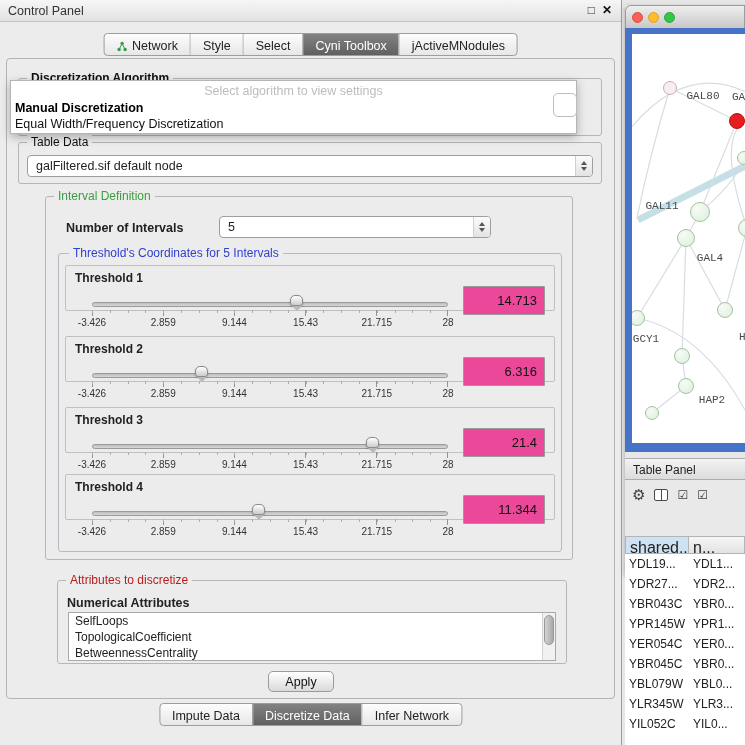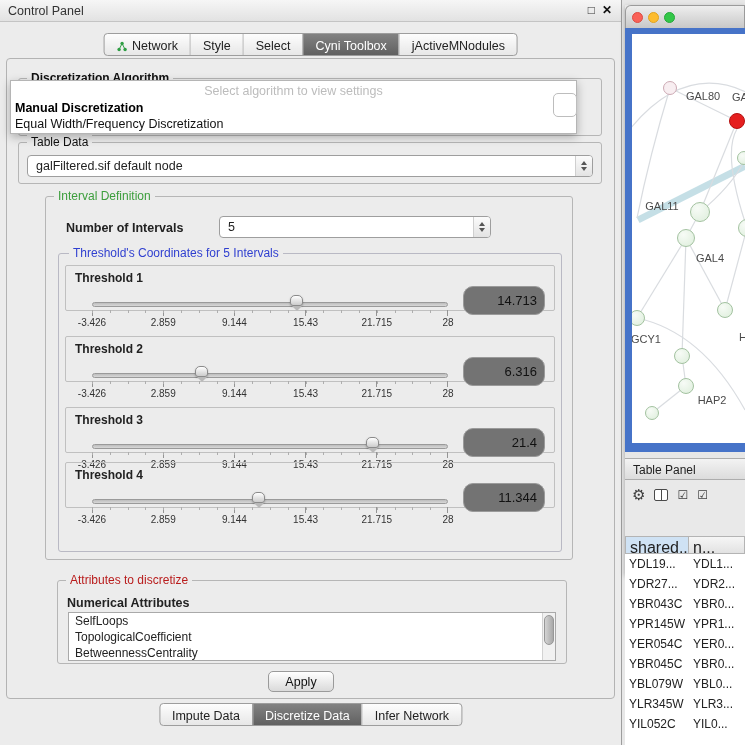--- a/index.html
+++ b/index.html
@@ -53,42 +53,42 @@
   #interval-group > .group-title { color:#3c9e3c; }
   #count-label { position:absolute; left:20px; top:24px; font-weight:bold; font-size:12.5px; }
   #count-combo { left:173px; top:19px; width:272px; }
 
   #thr-group { left:12px; top:56px; width:504px; height:299px; border:1px solid #b9b9c4; border-radius:3px; position:absolute; }
   #thr-group > .group-title { color:#2f3fd0; left:10px; }
 
   .thr-block { position:absolute; left:6px; width:490px; height:46px;
     border:1px solid #c0c0c0; border-radius:2px; }
   .thr-block.t0 { top:11px; } .thr-block.t1 { top:82px; }
-  .thr-block.t2 { top:153px; } .thr-block.t3 { top:208px;padding-left:48px; }
+  .thr-block.t2 { top:153px; } .thr-block.t3 { top:220px;padding-left:48px; }
   .thr-label { position:absolute; left:9px; top:5px; font-weight:bold; font-size:12px; }
 
   .slider { position:absolute; left:26px; top:28px; width:356px; height:36px; }
   .track { position:absolute; left:0; top:8px; width:100%; height:5px;
     background:linear-gradient(#bdbdbd,#d8d8d8); border:1px solid #9a9a9a; border-radius:3px; }
   .thumb { position:absolute; top:1px; width:13px; height:11px;
     background:linear-gradient(#ffffff,#cccccc); border:1px solid #8b8b8b;
     border-radius:5px 5px 3px 3px; z-index:2; box-shadow:0 1px 2px rgba(0,0,0,0.25); }
   .thumb::after { content:""; position:absolute; left:1px; top:10px; width:0; height:0;
     border-left:5px solid transparent; border-right:5px solid transparent; border-top:5px solid #b9b9b9; }
   .ticks-major { position:absolute; left:0; top:16px; width:100%; height:6px;
     background:repeating-linear-gradient(to right,#949494 0 1px,transparent 1px 20%);
     border-right:1px solid #949494; }
   .ticks-minor { position:absolute; left:0; top:16px; width:100%; height:3px;
     background:repeating-linear-gradient(to right,#aeaeae 0 1px,transparent 1px 5%); }
   .scale { position:absolute; left:0; top:23px; width:100%; height:12px; }
   .scale span { position:absolute; transform:translateX(-50%); font-size:10px; color:#333; white-space:nowrap; }
 
   .thr-value { position:absolute; right:9px; top:20px; width:82px; height:29px;
-    border:1px solid #9a9a9a; background:#737373; font-family:inherit; font-size:13px;
-    text-align:right; padding:0 7px; border-radius:10px; color:#111; }
+    border:1px solid #9a9a9a; background:#ec4899; font-family:inherit; font-size:13px;
+    text-align:right; padding:0 7px; border-radius:1px; color:#111; }
 
   #attr-group { left:57px; top:580px; width:510px; height:84px; }
   #attr-group > .group-title { color:#b91c1c; }
   #attr-label { position:absolute; left:9px; top:15px; font-weight:bold; font-size:12.5px; }
   .attr-list { position:absolute; left:10px; top:31px; width:488px; height:49px;
     background:#fff; border:1px solid #a9a9a9; overflow:hidden; }
   .attr-item { font-size:12px; padding:1px 6px; white-space:nowrap; }
   .attr-scrollbar { position:absolute; right:0; top:0; bottom:0; width:13px;
     background:#f1f1f1; border-left:1px solid #d2d2d2; }
   .attr-scroll-thumb { position:absolute; left:1px; right:1px; top:2px; height:30px;
@@ -103,21 +103,21 @@
     background:#fff; border:1px solid #b5b5b5; box-shadow:0 3px 9px rgba(0,0,0,0.28); z-index:40; }
   .popup-placeholder { position:absolute; left:0; right:0; top:3px; text-align:center;
     color:#bcbcbc; font-size:12.5px; }
   .popup-item-bold { position:absolute; left:4px; top:20px; font-weight:bold; font-size:12.5px; color:#000; }
   .popup-item { position:absolute; left:4px; top:36px; font-size:12.5px; color:#111; }
   .combo-ghost { position:absolute; left:542px; top:12px; width:24px; height:24px;
     border:1px solid #bdbdbd; border-radius:5px; background:#fff; }
 
   
   .net-window { position:absolute; left:625px; top:5px; width:120px; height:569px;
-    box-shadow:0 2px 5px rgba(0,0,0,0.3); }
+    box-shadow:0 2px 5px rgba(0,0,0,0.3);font-family:Liberation Mono, monospace; }
   .net-titlebar { position:absolute; left:0; top:0; right:0; height:23px;
     background:linear-gradient(#eeeeee,#c8c8c8); border:1px solid #9b9b9b; border-bottom:none;
     border-radius:6px 0 0 0; }
   .light { position:absolute; top:6px; width:11px; height:11px; border-radius:50%; }
   .light.red { left:6px; background:#f96157; border:1px solid #dd4b42; }
   .light.yellow { left:22px; background:#fdbc2e; border:1px solid #e0a320; }
   .light.green { left:38px; background:#33c748; border:1px solid #25a83a; }
   .net-frame { position:absolute; left:0; top:23px; right:0; height:424px; background:#4673c8; }
   .net-canvas { position:absolute; left:7px; top:6px; right:0; bottom:9px; background:#fff; overflow:hidden; }
   .net-canvas svg { position:absolute; left:0; top:0; }

